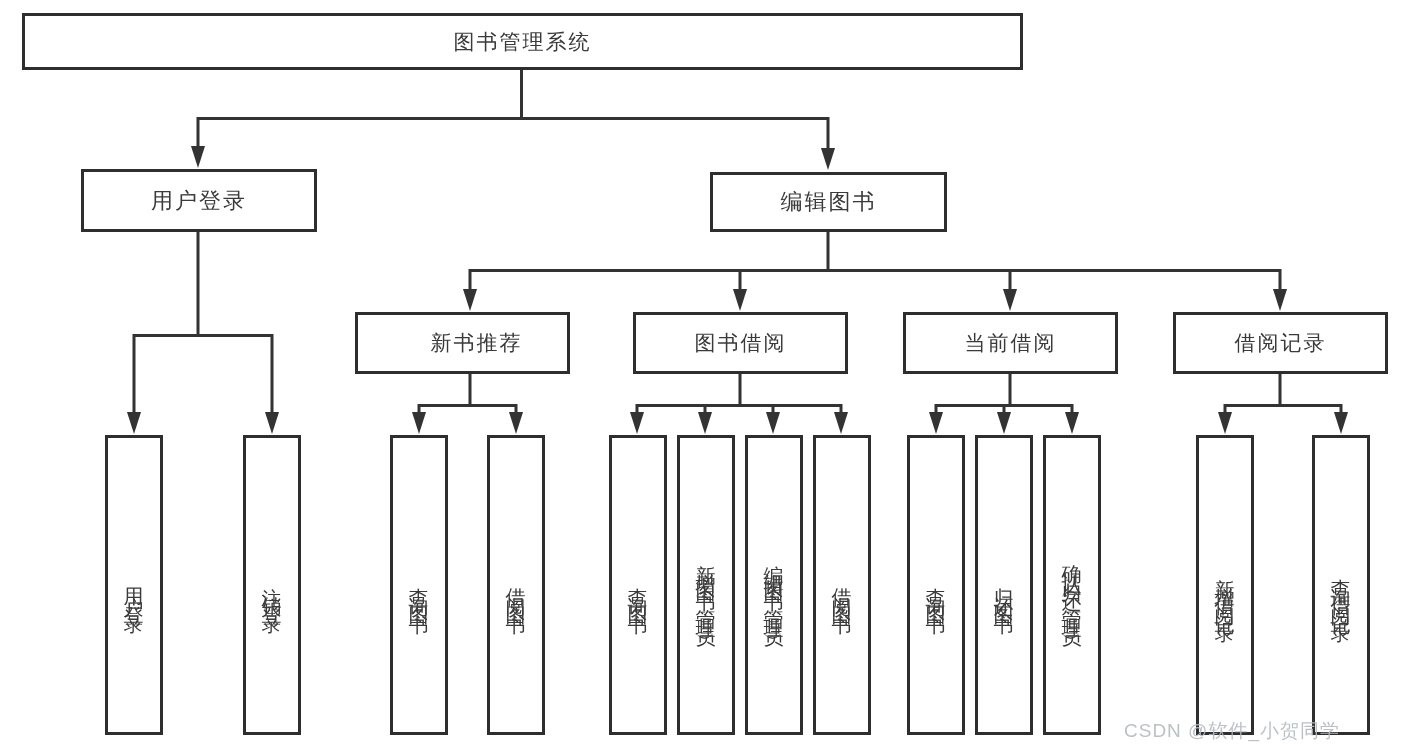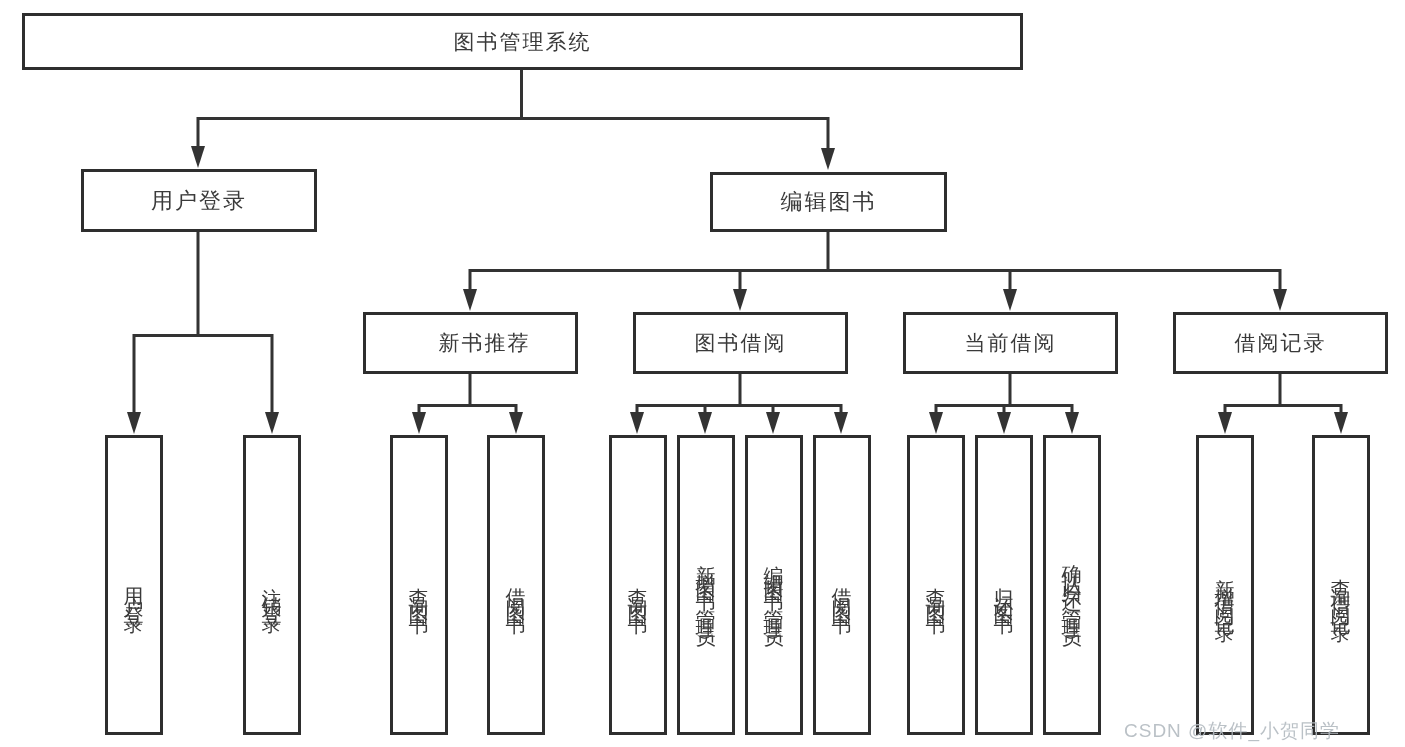--- a/index.html
+++ b/index.html
@@ -48,21 +48,21 @@
   }
   .hbox{
     font-size:21px;
     letter-spacing:2px;
     white-space:nowrap;
   }
   .root-box{left:22px;top:13px;width:1001px;height:57px;}
   .l2-user-login{left:81px;top:169px;width:236px;height:63px;font-size:22px;}
   .l2-book-mgmt{left:710px;top:172px;width:237px;height:60px;font-size:22px;}
   .l3{top:312px;width:215px;height:62px;}
-  .l3-new-book{left:363px;padding-left:28px;}
+  .l3-new-book{left:355px;padding-left:28px;}
   .l3-borrow{left:633px;}
   .l3-current{left:903px;}
   .l3-records{left:1173px;}
   .vbox{
     top:435px;
     width:58px;
     height:300px;
   }
   .vbox .vtext{
     writing-mode:vertical-rl;

